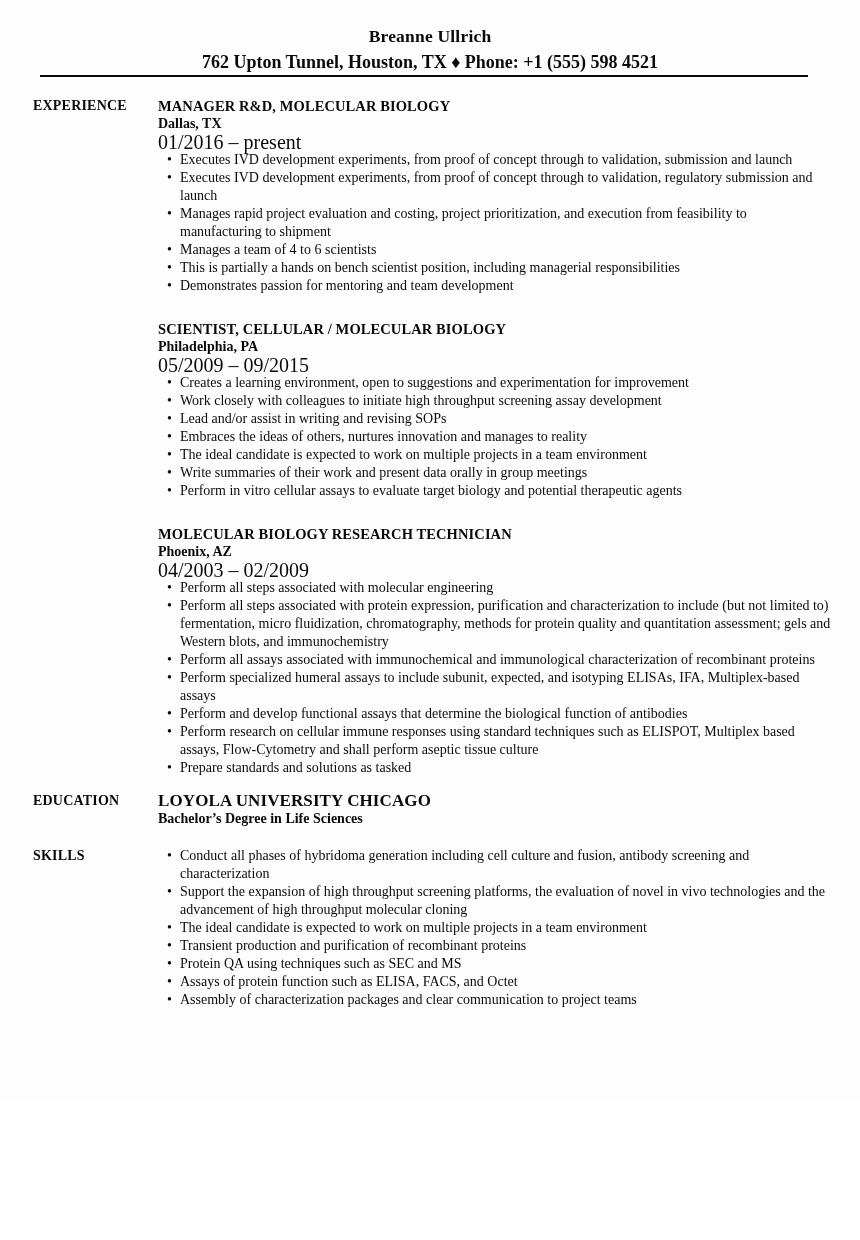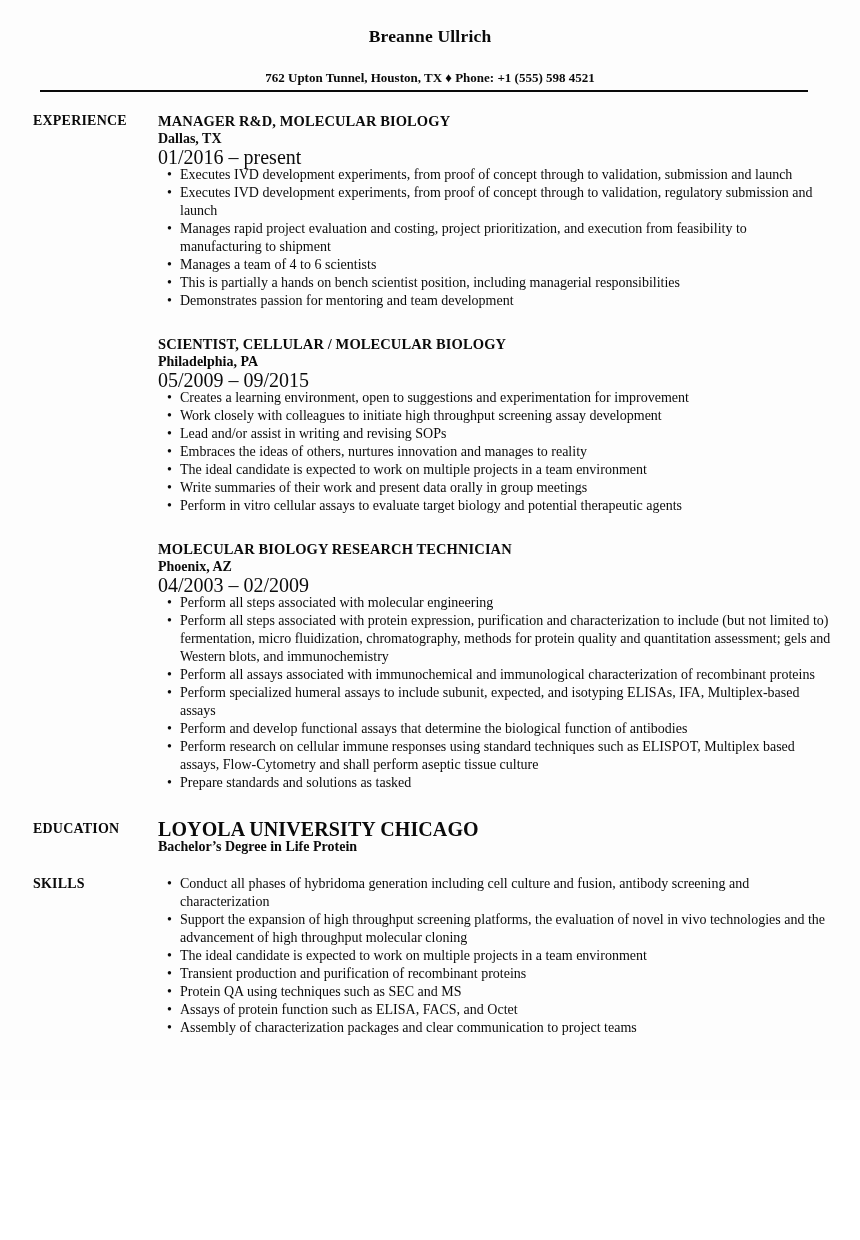--- a/index.html
+++ b/index.html
@@ -20,34 +20,34 @@
   }
   
   .header { text-align: center; padding-top: 25px; }
   .name {
     font-size: 17.5px;
     font-weight: bold;
     line-height: 22px;
     letter-spacing: 0.2px;
   }
   .contact {
-    font-size: 13px;
+    font-size: 18px;
     font-weight: bold;
     line-height: 19px;
-    margin-top: 21px;
+    margin-top: 6px;
   }
   .rule {
     height: 0;
     border-top: 2px solid #0a0a0a;
     margin: 3px 52px 0 40px;
   }
   
   .main { padding: 20px 29px 0 33px; }
   .section { display: flex; align-items: flex-start; }
-  .section + .section { margin-top: 28px; }
+  .section + .section { margin-top: 15px; }
   .section.skills-section { margin-top: 19px; }
   .section-label {
     width: 125px;
     flex-shrink: 0;
     font-weight: bold;
     font-size: 14px;
     line-height: 18px;
     letter-spacing: 0.2px;
   }
   .section-content { flex: 1; min-width: 0; }
@@ -70,21 +70,21 @@
     line-height: 18px;
   }
   ul.bullets li { position: relative; }
   ul.bullets li::before {
     content: "\2022";
     position: absolute;
     left: -13px;
     top: 0;
   }
   
-  .edu-school { font-weight: bold; font-size: 20px; line-height: 18px; letter-spacing: 0.1px; }
+  .edu-school { font-weight: bold; font-size: 17px; line-height: 18px; letter-spacing: 0.1px; }
   .edu-degree { font-weight: bold; font-size: 14px; line-height: 18px; }
 </style>
 </head>
 <body>
 
 <div class="page">
 
   <div class="header">
     <div class="name">Breanne Ullrich</div>
     <div class="contact">762 Upton Tunnel, Houston, TX ♦ Phone: +1 (555) 598 4521</div>
@@ -165,21 +165,21 @@
           </ul>
         </div>
 
       </div>
     </div>
 
     <div class="section">
       <div class="section-label">EDUCATION</div>
       <div class="section-content">
         <div class="edu-school">LOYOLA UNIVERSITY CHICAGO</div>
-        <div class="edu-degree">Bachelor’s Degree in Life Protein</div>
+        <div class="edu-degree">Bachelor’s Degree in Life Sciences</div>
       </div>
     </div>
 
     <div class="section skills-section">
       <div class="section-label">SKILLS</div>
       <div class="section-content">
         <ul class="bullets">
 
             <li>Conduct all phases of hybridoma generation including cell culture and fusion, antibody screening and characterization</li>
 

